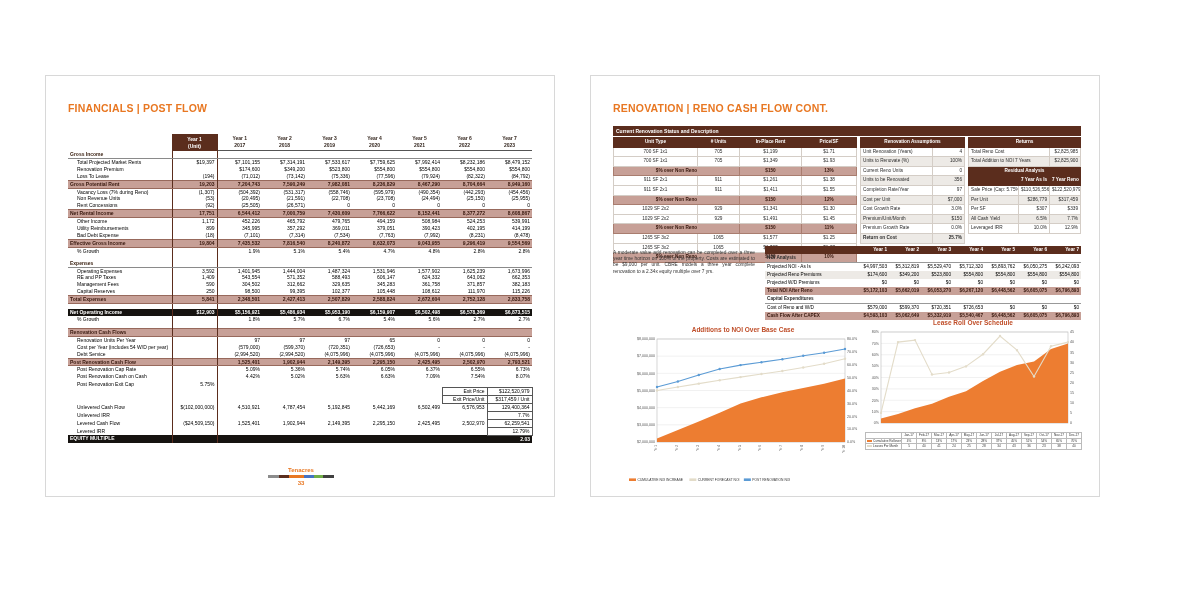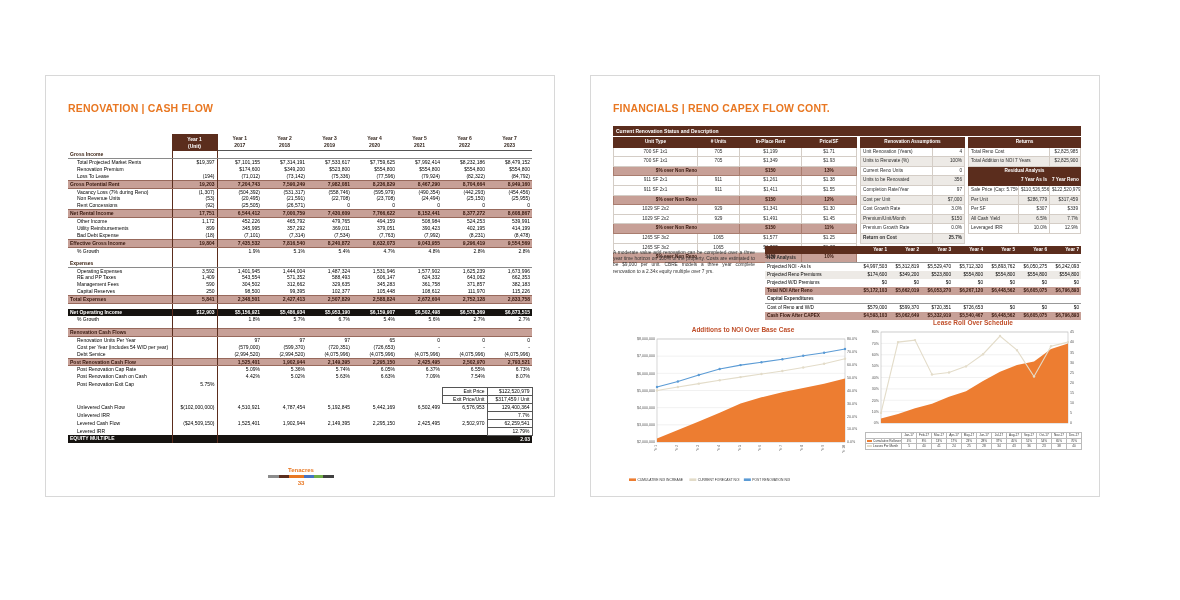--- a/index.html
+++ b/index.html
@@ -58,21 +58,21 @@
   #lease-table{width:216px;border-collapse:collapse;table-layout:fixed;margin-top:1px}
   #lease-table td{font-size:3.1px;line-height:4.6px;height:4.6px;padding:0 1px;border:.4px solid #bbb;text-align:center;white-space:nowrap;overflow:hidden;color:#333}
   #lease-table td.l{text-align:left}
   .sw{display:inline-block;width:5px;height:2px;margin-right:1px;vertical-align:middle}
 </style>
 </head>
 <body>
 
 <div class="page" id="pageL">
   <div class="inner">
-    <div class="pg-title">RENOVATION | CASH FLOW</div>
+    <div class="pg-title">FINANCIALS | POST FLOW</div>
     <table id="cashflow">
         <colgroup>
           <col style="width:104px">
           <col style="width:45px">
           <col style="width:45px">
           <col style="width:45px">
           <col style="width:45px">
           <col style="width:45px">
           <col style="width:45px">
           <col style="width:45px">
@@ -535,21 +535,21 @@
     <div class="footer">
       <div class="brand">Tenacres</div>
       <div class="cbar"></div>
       <div class="pageno">33</div>
     </div>
   </div>
 </div>
 
 <div class="page" id="pageR">
   <div class="inner">
-    <div class="pg-title">FINANCIALS | RENO CAPEX FLOW CONT.</div>
+    <div class="pg-title">RENOVATION | RENO CASH FLOW CONT.</div>
     <div id="status-bar">Current Renovation Status and Description</div>
     <table class="mini" id="unit-table">
         <colgroup>
           <col style="width:84px">
           <col style="width:42px">
           <col style="width:62px">
           <col style="width:55px">
         </colgroup>
         <tbody>
           <tr>

